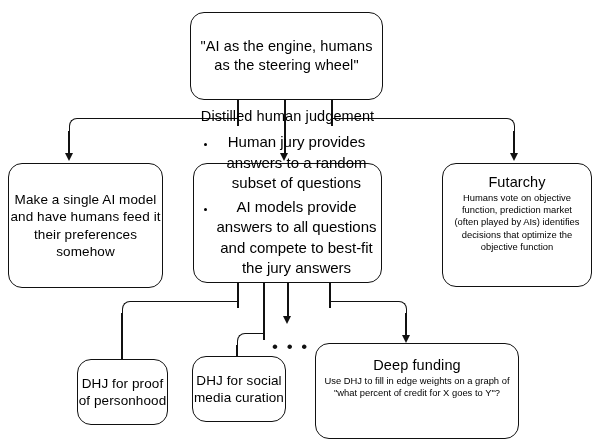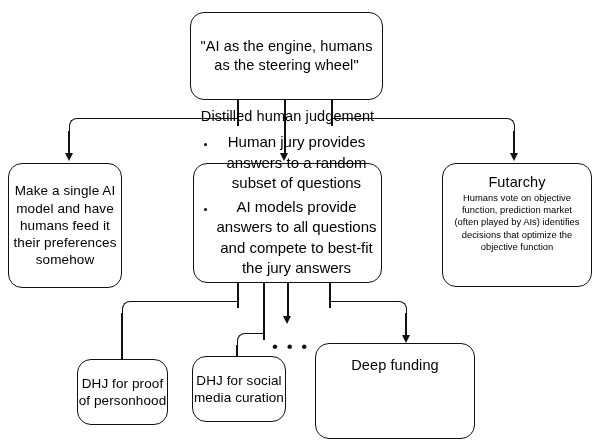--- a/index.html
+++ b/index.html
@@ -106,21 +106,21 @@
   <div class="arrow" style="left:64.5px; top:153px;"></div>
 
   <div class="vline" style="left:284px; top:100px; height:53px;"></div>
   <div class="arrow" style="left:280.3px; top:153px;"></div>
 
   <div class="vline" style="left:331px; top:100px; height:26px;"></div>
   <div class="corner" style="left:331px; top:118px; width:184px; height:14px; border-right-width:1.6px; border-top-width:1.6px; border-top-right-radius:8px;"></div>
   <div class="vline" style="left:513.4px; top:131px; height:24px;"></div>
   <div class="arrow" style="left:509.7px; top:153px;"></div>
 
-  <div class="node" style="left:8px; top:163px; width:114px; height:125px;">
+  <div class="node" style="left:8px; top:163px; width:155px; height:125px;">
     <div class="title">Make a single AI model and have humans feed it their preferences somehow</div>
   </div>
 
   <div class="node" style="left:193px; top:163px; width:189px; height:120px; justify-content:flex-end; padding-top:8px;">
     <div class="title big">Distilled human judgement</div>
     <ul class="bullets">
       <li>Human jury provides answers to a random subset of questions</li>
       <li>AI models provide answers to all questions and compete to best-fit the jury answers</li>
     </ul>
   </div>
@@ -150,17 +150,18 @@
   <div class="arrow" style="left:401.7px; top:335px;"></div>
 
   <div class="node" style="left:77px; top:359px; width:91px; height:66px;">
     <div class="title">DHJ for proof of personhood</div>
   </div>
 
   <div class="node" style="left:192px; top:356px; width:94px; height:66px;">
     <div class="title">DHJ for social media curation</div>
   </div>
 
-  <div class="node" style="left:315px; top:343px; width:160px; height:96px; justify-content:flex-start; padding-top:12px;">
+  <div class="node" style="left:315px; top:343px; width:204px; height:96px; justify-content:flex-start; padding-top:12px;">
     <div class="title big">Deep funding</div>
+    <div class="body-sm">Use DHJ to fill in edge weights on a graph of "what percent of credit for X goes to Y"?</div>
   </div>
 
 </div>
 
 </body></html>

